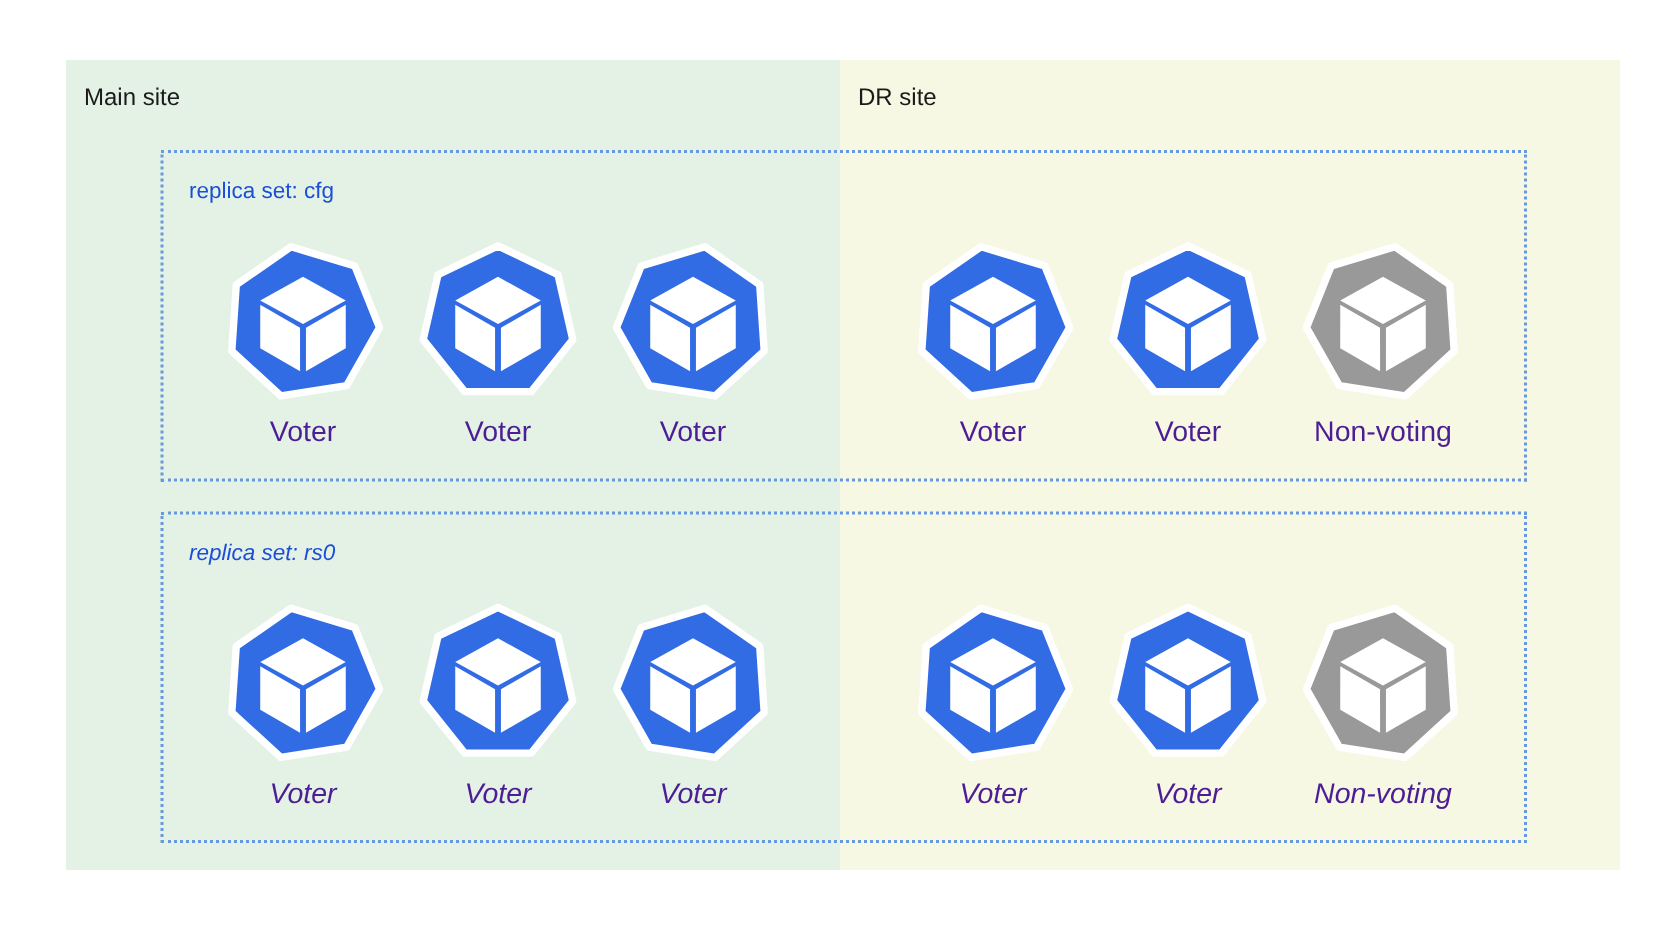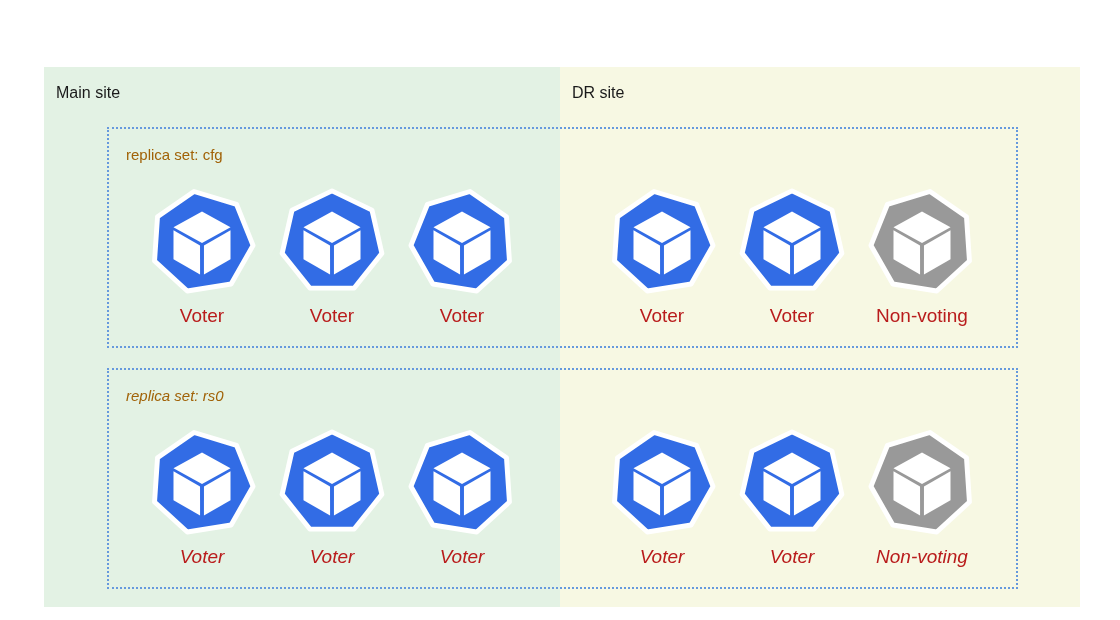--- a/index.html
+++ b/index.html
@@ -12,21 +12,20 @@
     height: 620px;
     font-family: "Liberation Sans", sans-serif;
     overflow: hidden;
   }
 
   #canvas {
     position: relative;
     width: 1120px;
     height: 560px;
     background: #ffffff;
-    margin-top: 27px;
   }
 
   
   .site-panel {
     position: absolute;
     top: 40px;
     height: 540px;
   }
   #panel-main {
     left: 44px;
@@ -58,21 +57,21 @@
     background: transparent;
   }
   #replica-box-cfg { top: 100px;  height: 221px; }
   #replica-box-rs0 { top: 341px;  height: 221px; font-style: italic; }
 
   .replica-label {
     position: absolute;
     left: 17px;
     top: 17px;
     font-size: 15px;
-    color: #a16207;
+    color: #1d4ed8;
     line-height: 18px;
     white-space: nowrap;
     text-align: right;
   }
 
   
   .node-row {
     position: absolute;
     top: 55px;
     left: 0;
@@ -88,21 +87,21 @@
 
   .node-icon {
     width: 120px;
     height: 118px;
     display: block;
   }
 
   .node-label {
     margin-top: 2px;
     font-size: 19px;
-    color: #b91c1c;
+    color: #4c1d95;
     line-height: 24px;
     white-space: nowrap;
   }
 </style>
 </head>
 <body>
 
 <div id="canvas">
 
   <div class="site-panel" id="panel-main" style="background: rgb(227, 242, 228);"></div>

